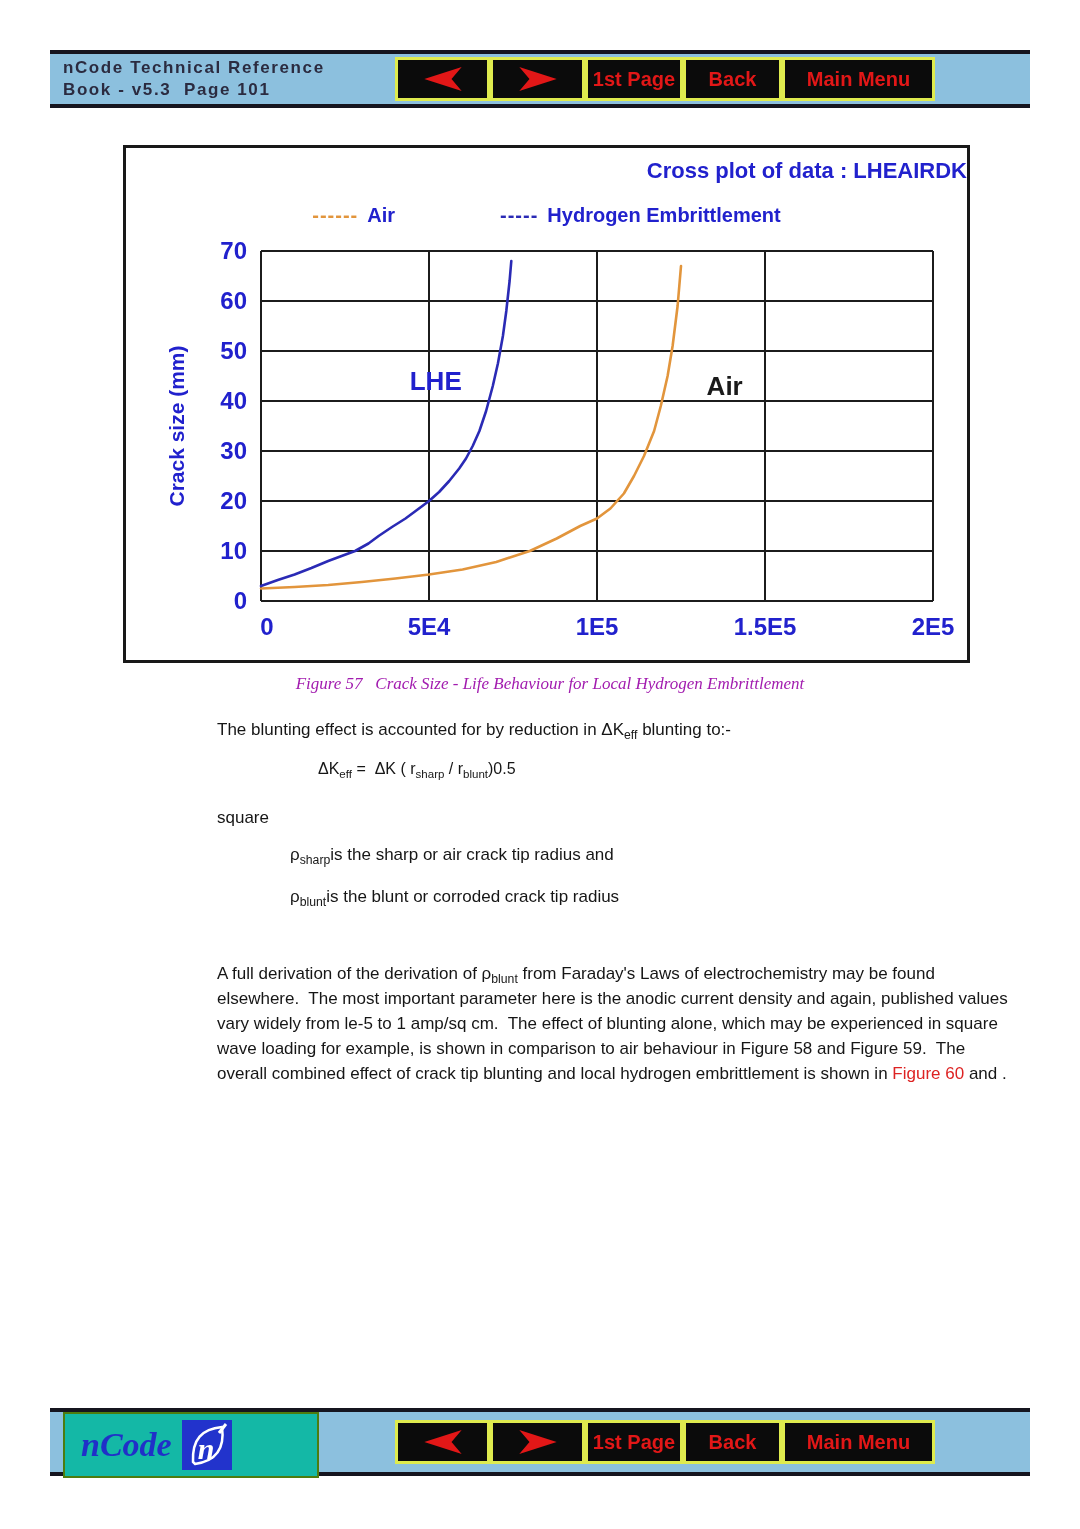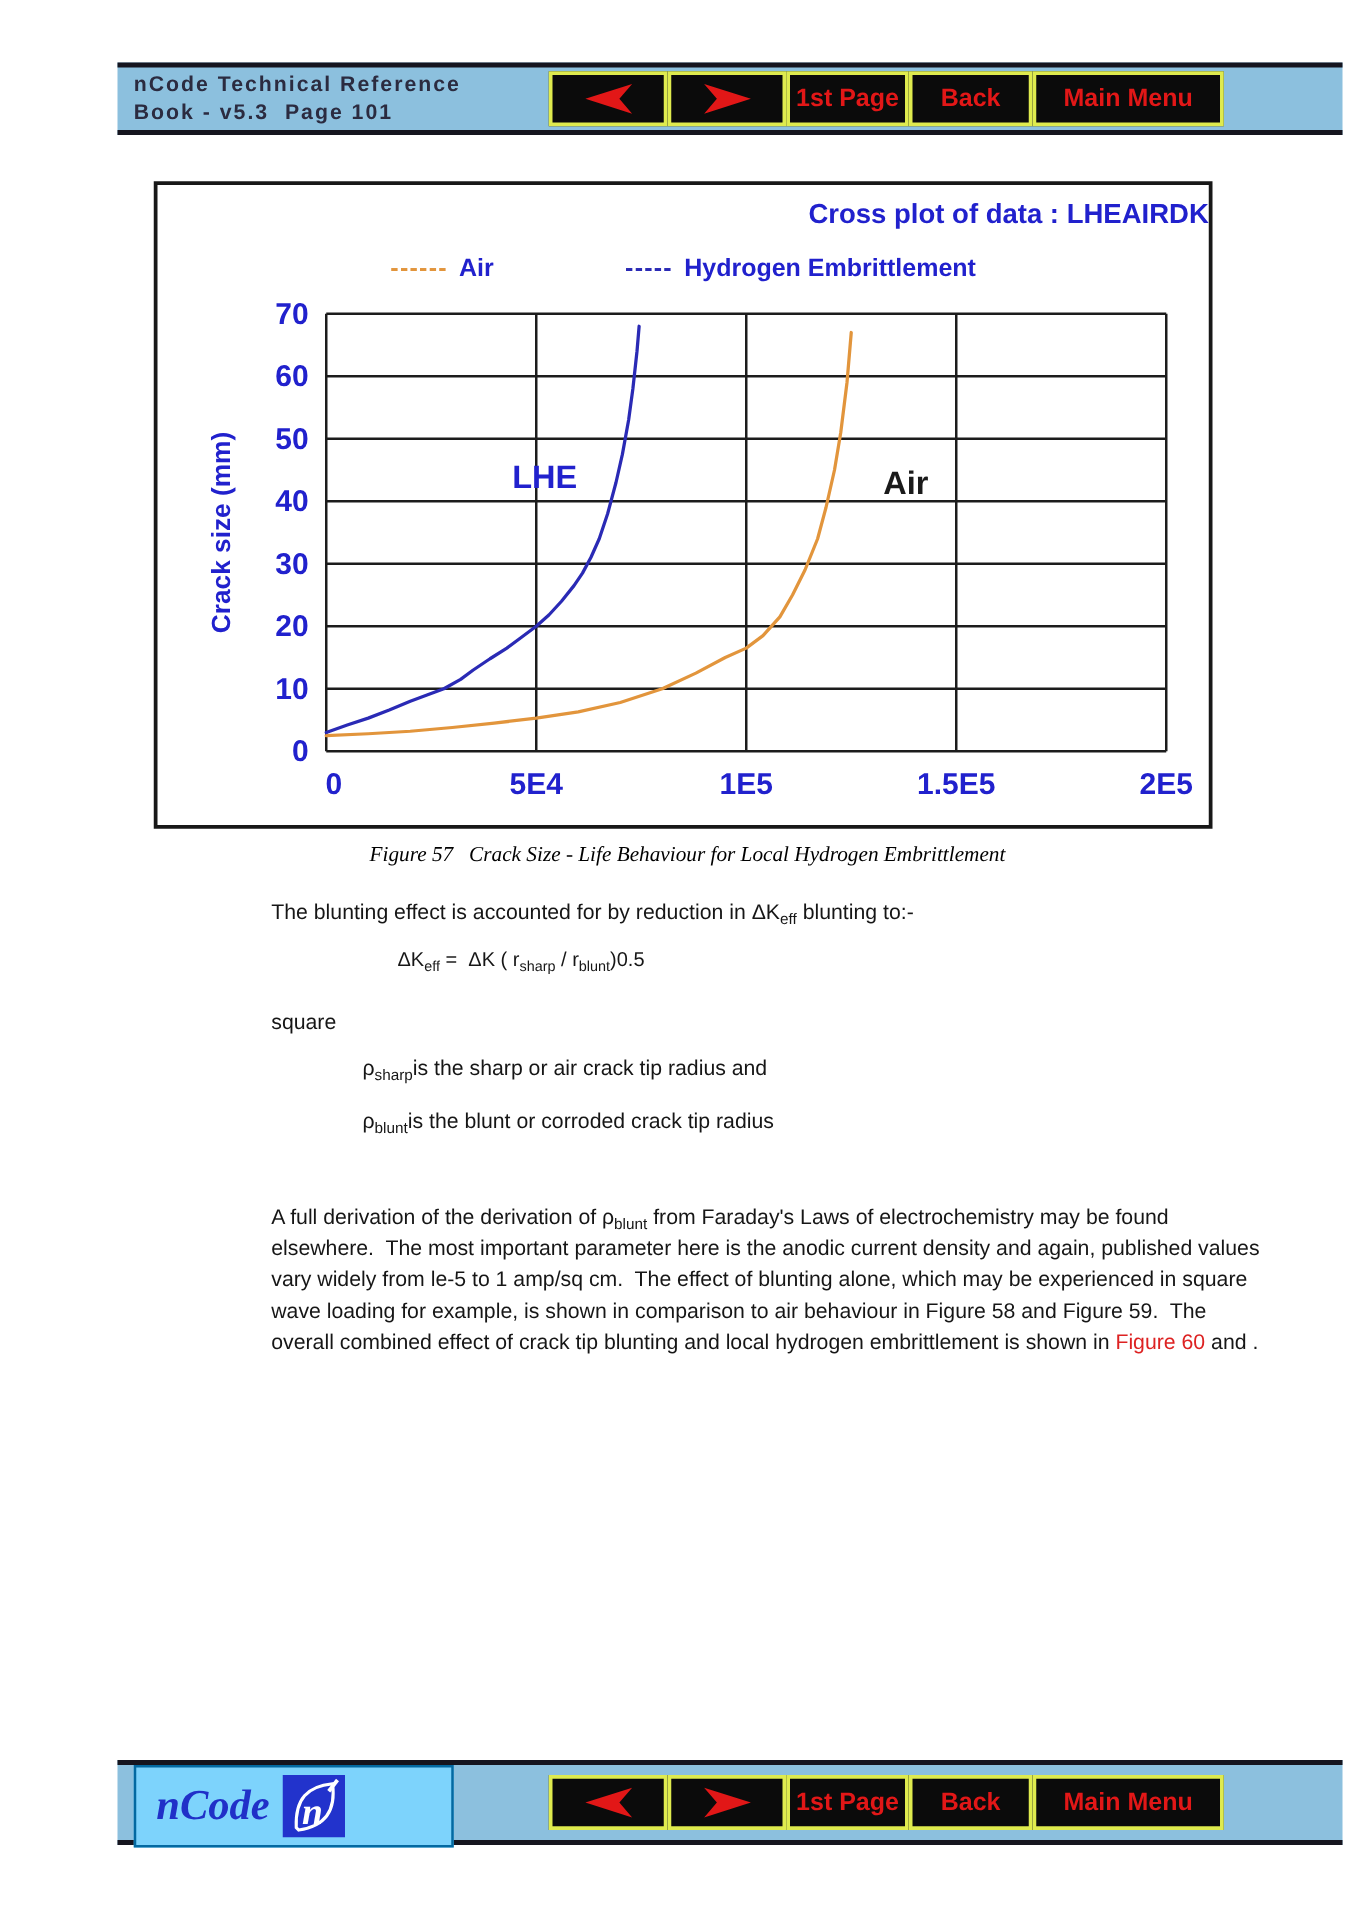--- a/index.html
+++ b/index.html
@@ -3,21 +3,21 @@
 <meta charset="utf-8">
 <style>
   html,body{margin:0;padding:0;}
   body{
     width:1080px;height:1529px;background:#ffffff;position:relative;
     font-family:"Liberation Sans",sans-serif;color:#161616;overflow:hidden;
   }
   
   .navbar{
     position:absolute;left:50px;width:980px;background:#8cc0de;
-    border-top:4px solid #15151f;border-bottom:4px solid #15151f;margin-left:44px;
+    border-top:4px solid #15151f;border-bottom:4px solid #15151f;
   }
   .navbar.top{top:50px;height:50px;}
   .navbar.bottom{top:1408px;height:60px;}
   .bar-title{
     position:absolute;left:13px;top:3px;
     font-weight:bold;font-size:17px;line-height:22px;letter-spacing:1.6px;color:#2b2b40;
   }
   .nav-buttons{position:absolute;left:345px;top:3px;display:flex;align-items:center;}
   .navbar.bottom .nav-buttons{top:8px;}
   .nav-btn{
@@ -25,22 +25,22 @@
     color:#e21717;font-weight:bold;font-size:20px;
     display:flex;align-items:center;justify-content:center;cursor:pointer;
     font-family:"Liberation Sans",sans-serif;padding:0;
   }
   .nav-btn.arrow{width:95px;}
   .nav-btn.w1{width:98px;}
   .nav-btn.w2{width:99px;}
   .nav-btn.w3{width:153px;}
   
   .logo-box{
-    position:absolute;left:13px;top:0px;width:256px;height:66px;background:#7dd3fc;
-    border:2px solid #0369a1;box-sizing:border-box;display:flex;align-items:center;
+    position:absolute;left:13px;top:0px;width:256px;height:66px;background:#14b8a6;
+    border:2px solid #4d7c0f;box-sizing:border-box;display:flex;align-items:center;
     padding-left:16px;gap:10px;
   }
   .logo-text{
     font-family:"Liberation Serif",serif;font-style:italic;font-weight:bold;
     font-size:34px;color:#2030c8;
   }
   
   .chart-box{
     position:absolute;left:123px;top:145px;width:841px;height:512px;background:#ffffff;
     border:3px solid #181818;
@@ -55,21 +55,21 @@
   }
   .legend-item{display:flex;align-items:center;gap:9px;}
   .legend-dash{letter-spacing:1px;font-weight:bold;}
   svg.plot{position:absolute;left:0;top:0;}
   .tick{fill:#2121cd;font-family:"Liberation Sans",sans-serif;font-weight:bold;font-size:24px;}
   .axis-title{fill:#2121cd;font-family:"Liberation Sans",sans-serif;font-weight:bold;font-size:21px;}
   .plot-label{font-family:"Liberation Sans",sans-serif;font-weight:bold;font-size:26px;}
   
   .caption{
     position:absolute;top:674px;left:30px;width:1040px;text-align:center;
-    font-family:"Liberation Serif",serif;font-style:italic;font-size:17px;color:#000000;
+    font-family:"Liberation Serif",serif;font-style:italic;font-size:17px;color:#a21caf;
   }
   .bodyline{position:absolute;font-size:17px;color:#161616;}
   sub{font-size:0.72em;line-height:0;}
   .equation{font-size:16px;}
   .paragraph{line-height:25px;width:795px;}
 </style>
 </head>
 <body>
 
 <div class="navbar top">

